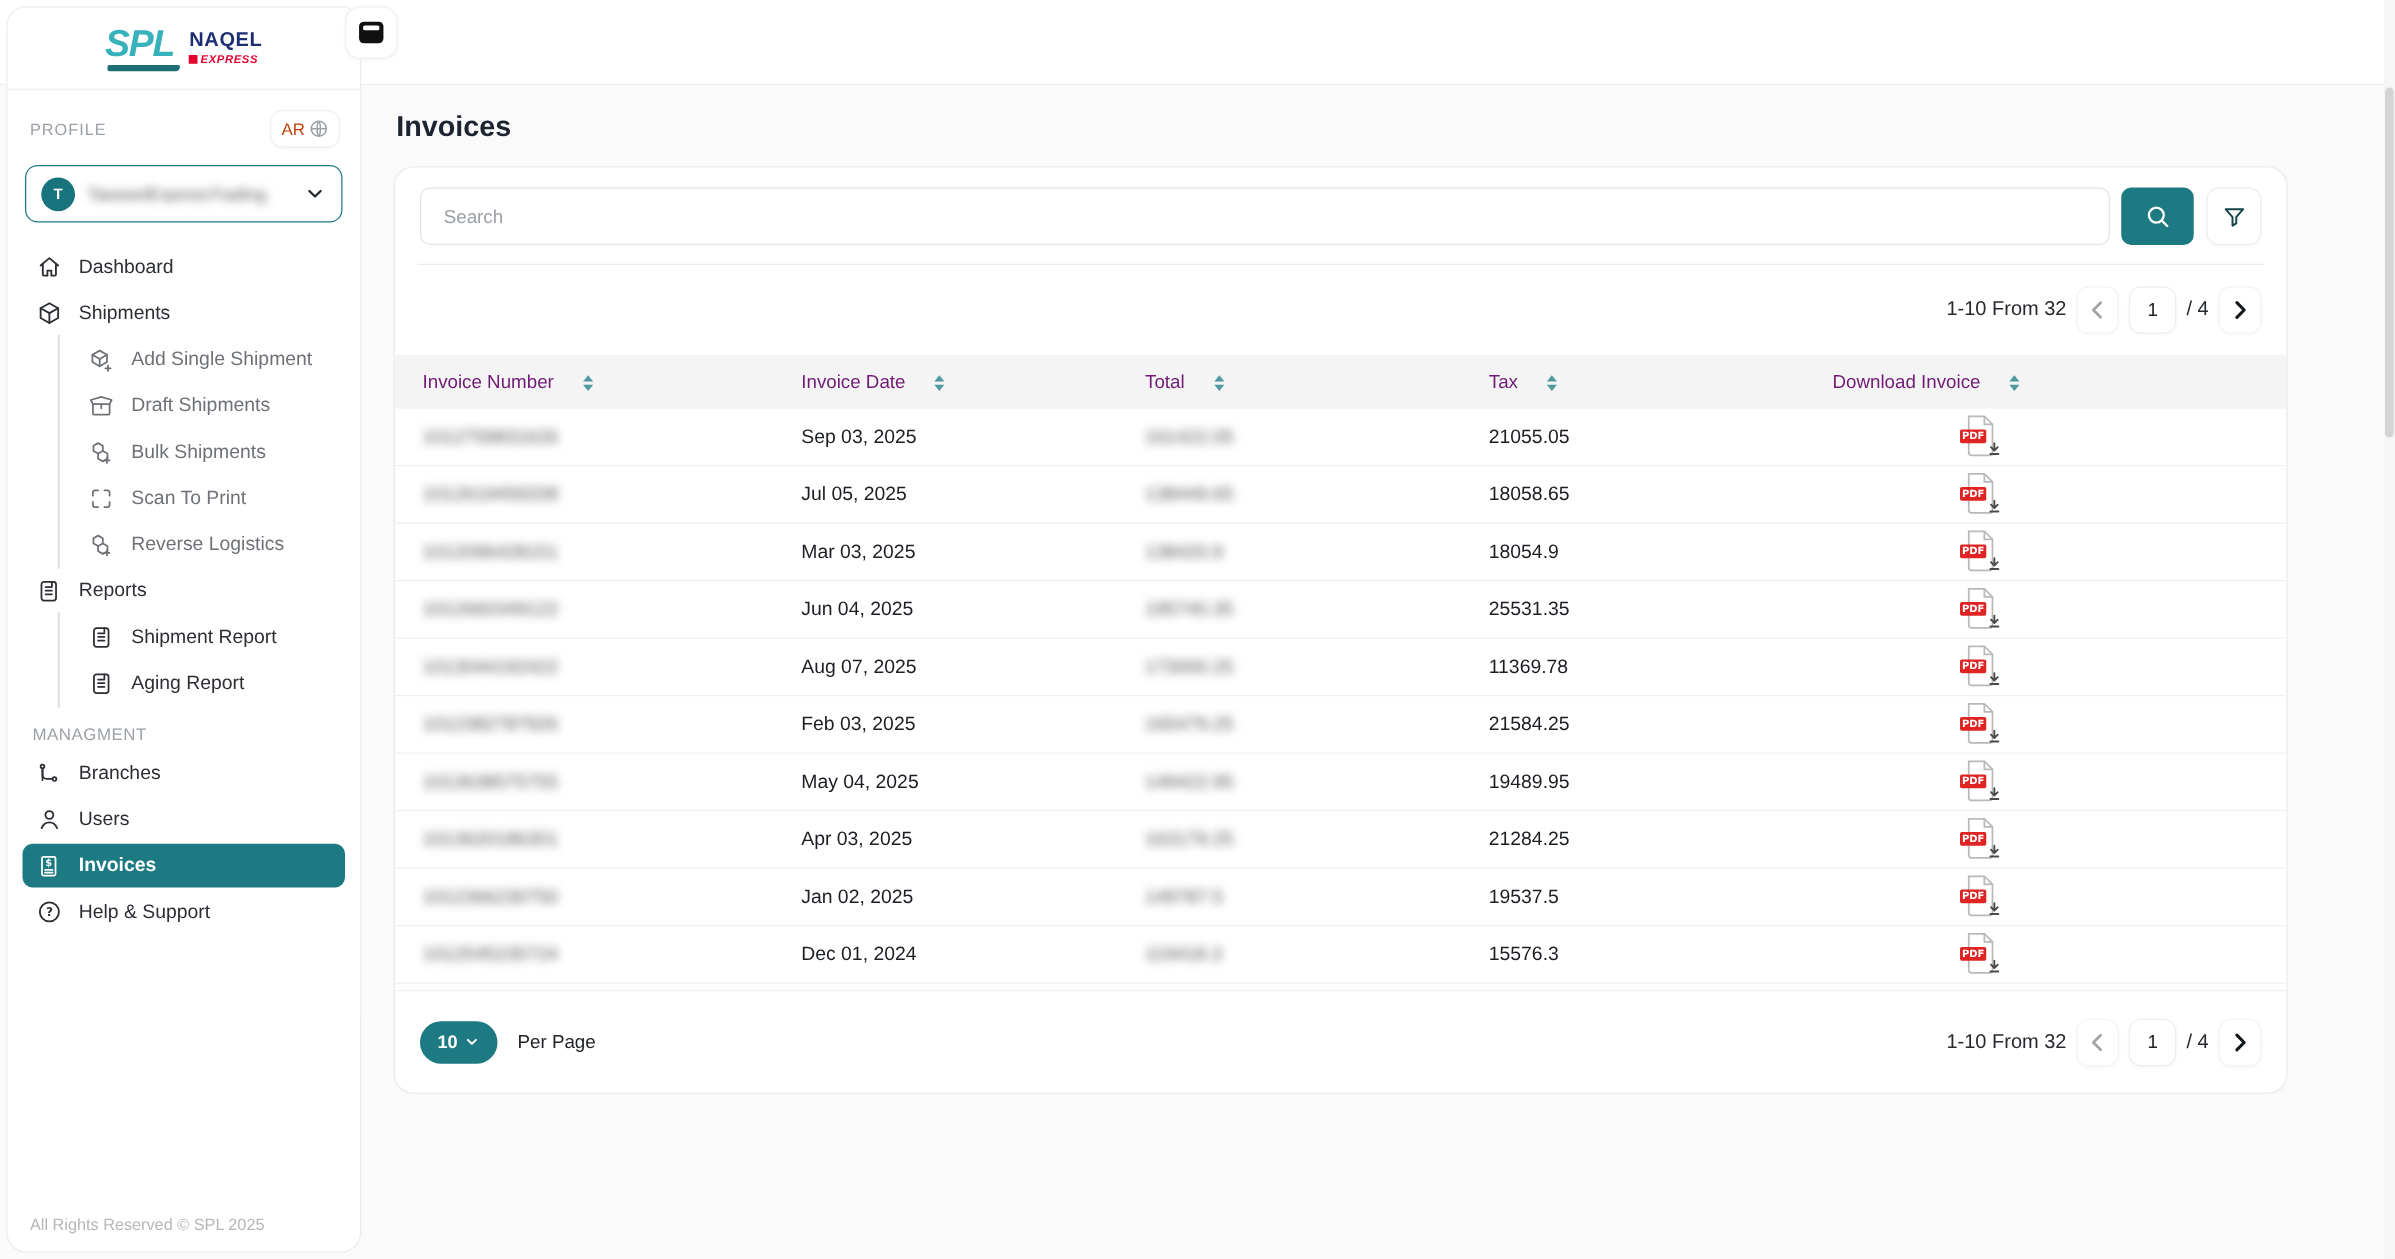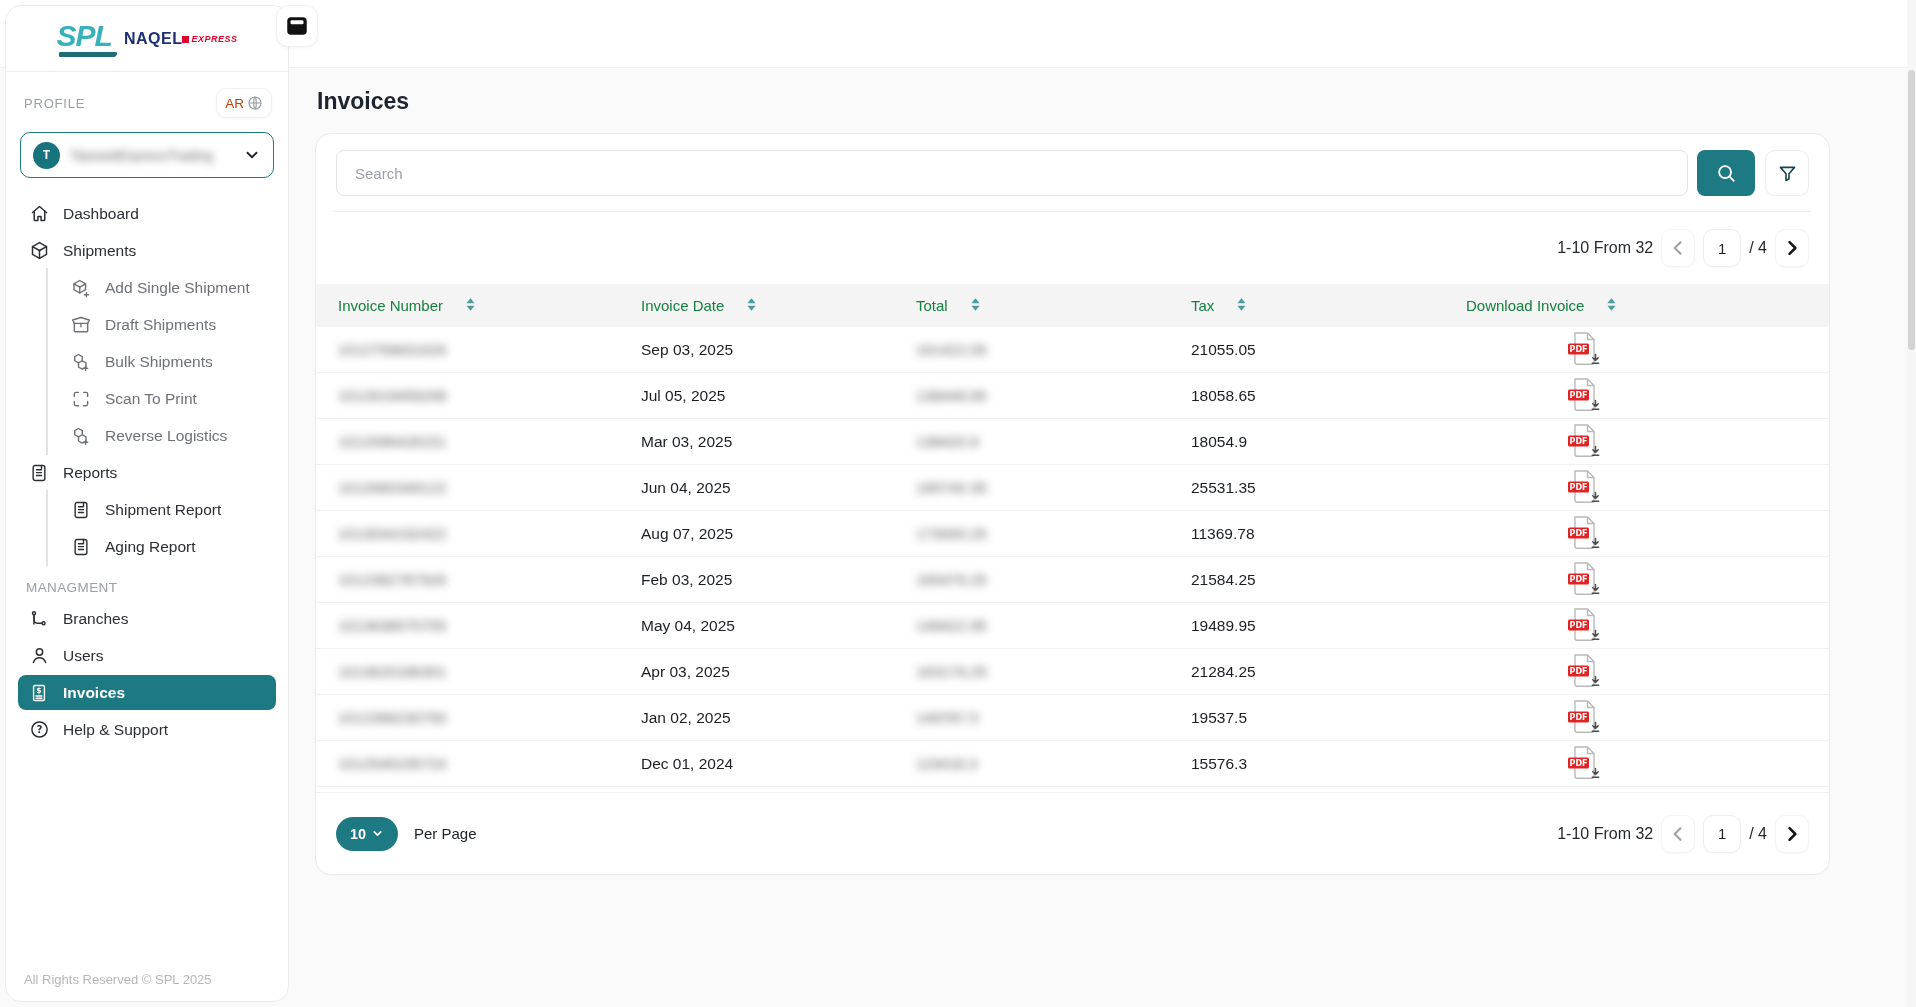--- a/index.html
+++ b/index.html
@@ -30,21 +30,21 @@
     position:absolute; left:5px; top:5px; width:284px; height:997px;
     background:#fff; border:1px solid #ececec; border-radius:16px;
     z-index:5; display:flex; flex-direction:column; overflow:hidden;
   }
   .logo-row {
     height:66px; display:flex; align-items:center; justify-content:center;
     gap:12px; border-bottom:1px solid #eee; padding:0 14px; flex:none;
   }
   .spl-logo { position:relative; font-style:italic; font-weight:800; font-size:30px; color:#38b2ba; letter-spacing:-1px; padding-bottom:6px; }
   .spl-logo::after { content:""; position:absolute; left:2px; bottom:2px; width:58px; height:5px; background:#1d6e75; border-radius:3px 3px 8px 3px; }
-  .naqel { display:flex; line-height:1; }
+  .naqel { display:flex; flex-direction:column; line-height:1; }
   .naqel-top { font-weight:800; font-size:16px; color:#1c2f73; letter-spacing:.5px; }
   .naqel-bottom { display:flex; align-items:center; gap:2px; margin-top:2px; }
   .naqel-sq { width:7px; height:7px; background:#e4032e; display:inline-block; }
   .naqel-ex { font-size:9px; font-weight:bold; font-style:italic; color:#e4032e; letter-spacing:.5px; }
   .profile-row { display:flex; align-items:center; justify-content:space-between; padding:16px 16px 6px 18px; flex:none; }
   .profile-label { color:#9aa0a6; font-size:13px; letter-spacing:.8px; }
   .lang-btn {
     display:flex; align-items:center; gap:3px; background:#fff; cursor:pointer;
     border:1px solid #f0f0f0; border-radius:10px; padding:6px 8px;
     box-shadow:0 1px 2px rgba(0,0,0,.04); font-size:13.5px; color:#c2410c;
@@ -102,21 +102,21 @@
   .page-input { width:38px; height:38px; border:1px solid #eee; border-radius:10px; text-align:center;
     font-size:15px; color:#222; outline:none; box-shadow:0 1px 2px rgba(0,0,0,.03);
     font-family:"Liberation Sans", sans-serif; }
   .of { font-size:16px; color:#26292e; }
   
   .t-head {
     display:grid; grid-template-columns:303px 275px 275px 275px 1fr;
     align-items:center; height:43px; background:#f4f4f5; padding-left:22px; flex:none;
     border-radius:2px;
   }
-  .th { display:flex; align-items:flex-start; gap:22px; font-size:15px; font-weight:500; color:#15803d; cursor:pointer; }
+  .th { display:flex; align-items:flex-end; gap:22px; font-size:15px; font-weight:500; color:#701a75; cursor:pointer; }
   .t-row {
     display:grid; grid-template-columns:303px 275px 275px 275px 1fr;
     align-items:center; height:46px; padding-left:22px; border-bottom:1px solid #f1f1f1;
     font-size:15.5px; color:#1f2227; flex:none;
   }
   .redacted { filter:blur(4px); color:#5a5a5a; user-select:none; font-size:15px; }
   .cell-date, .cell-tax { font-weight:500; color:#1b1e23; }
   .cell-pdf { padding-left:100px; }
   .pdf-btn { background:none; border:none; cursor:pointer; padding:0; display:flex; }
   

